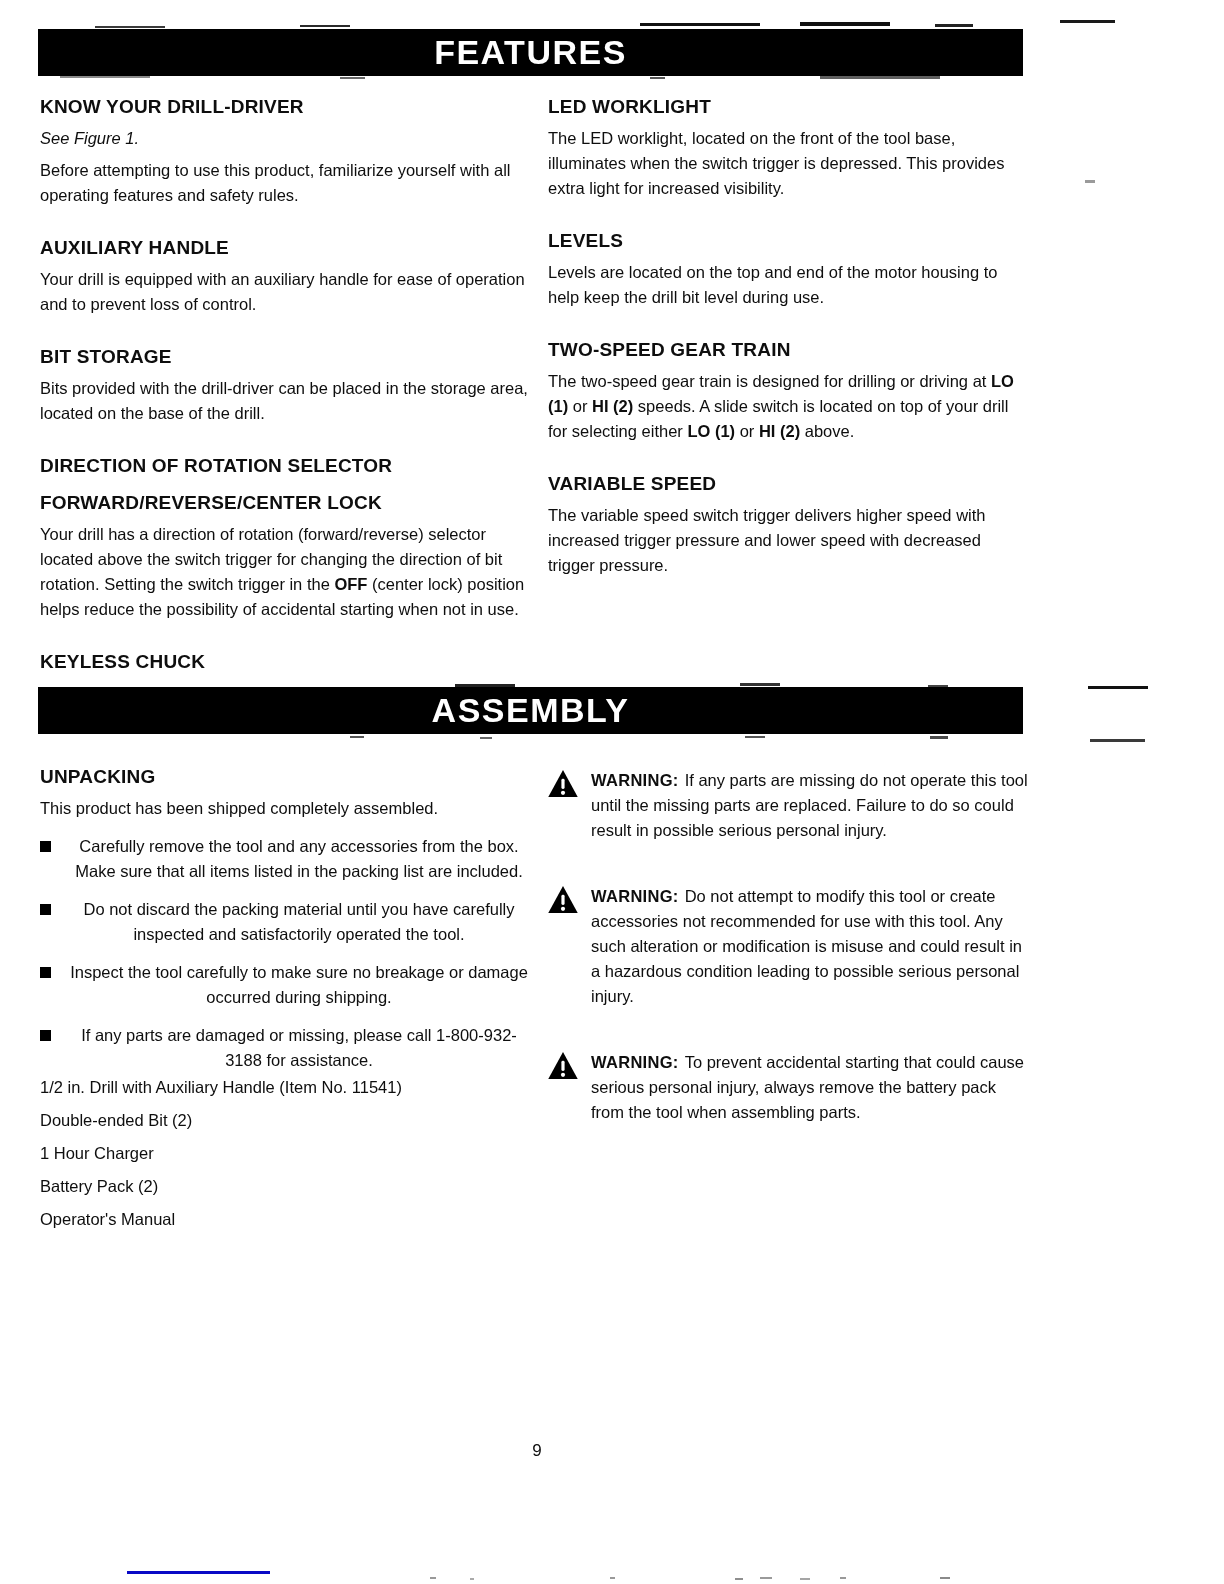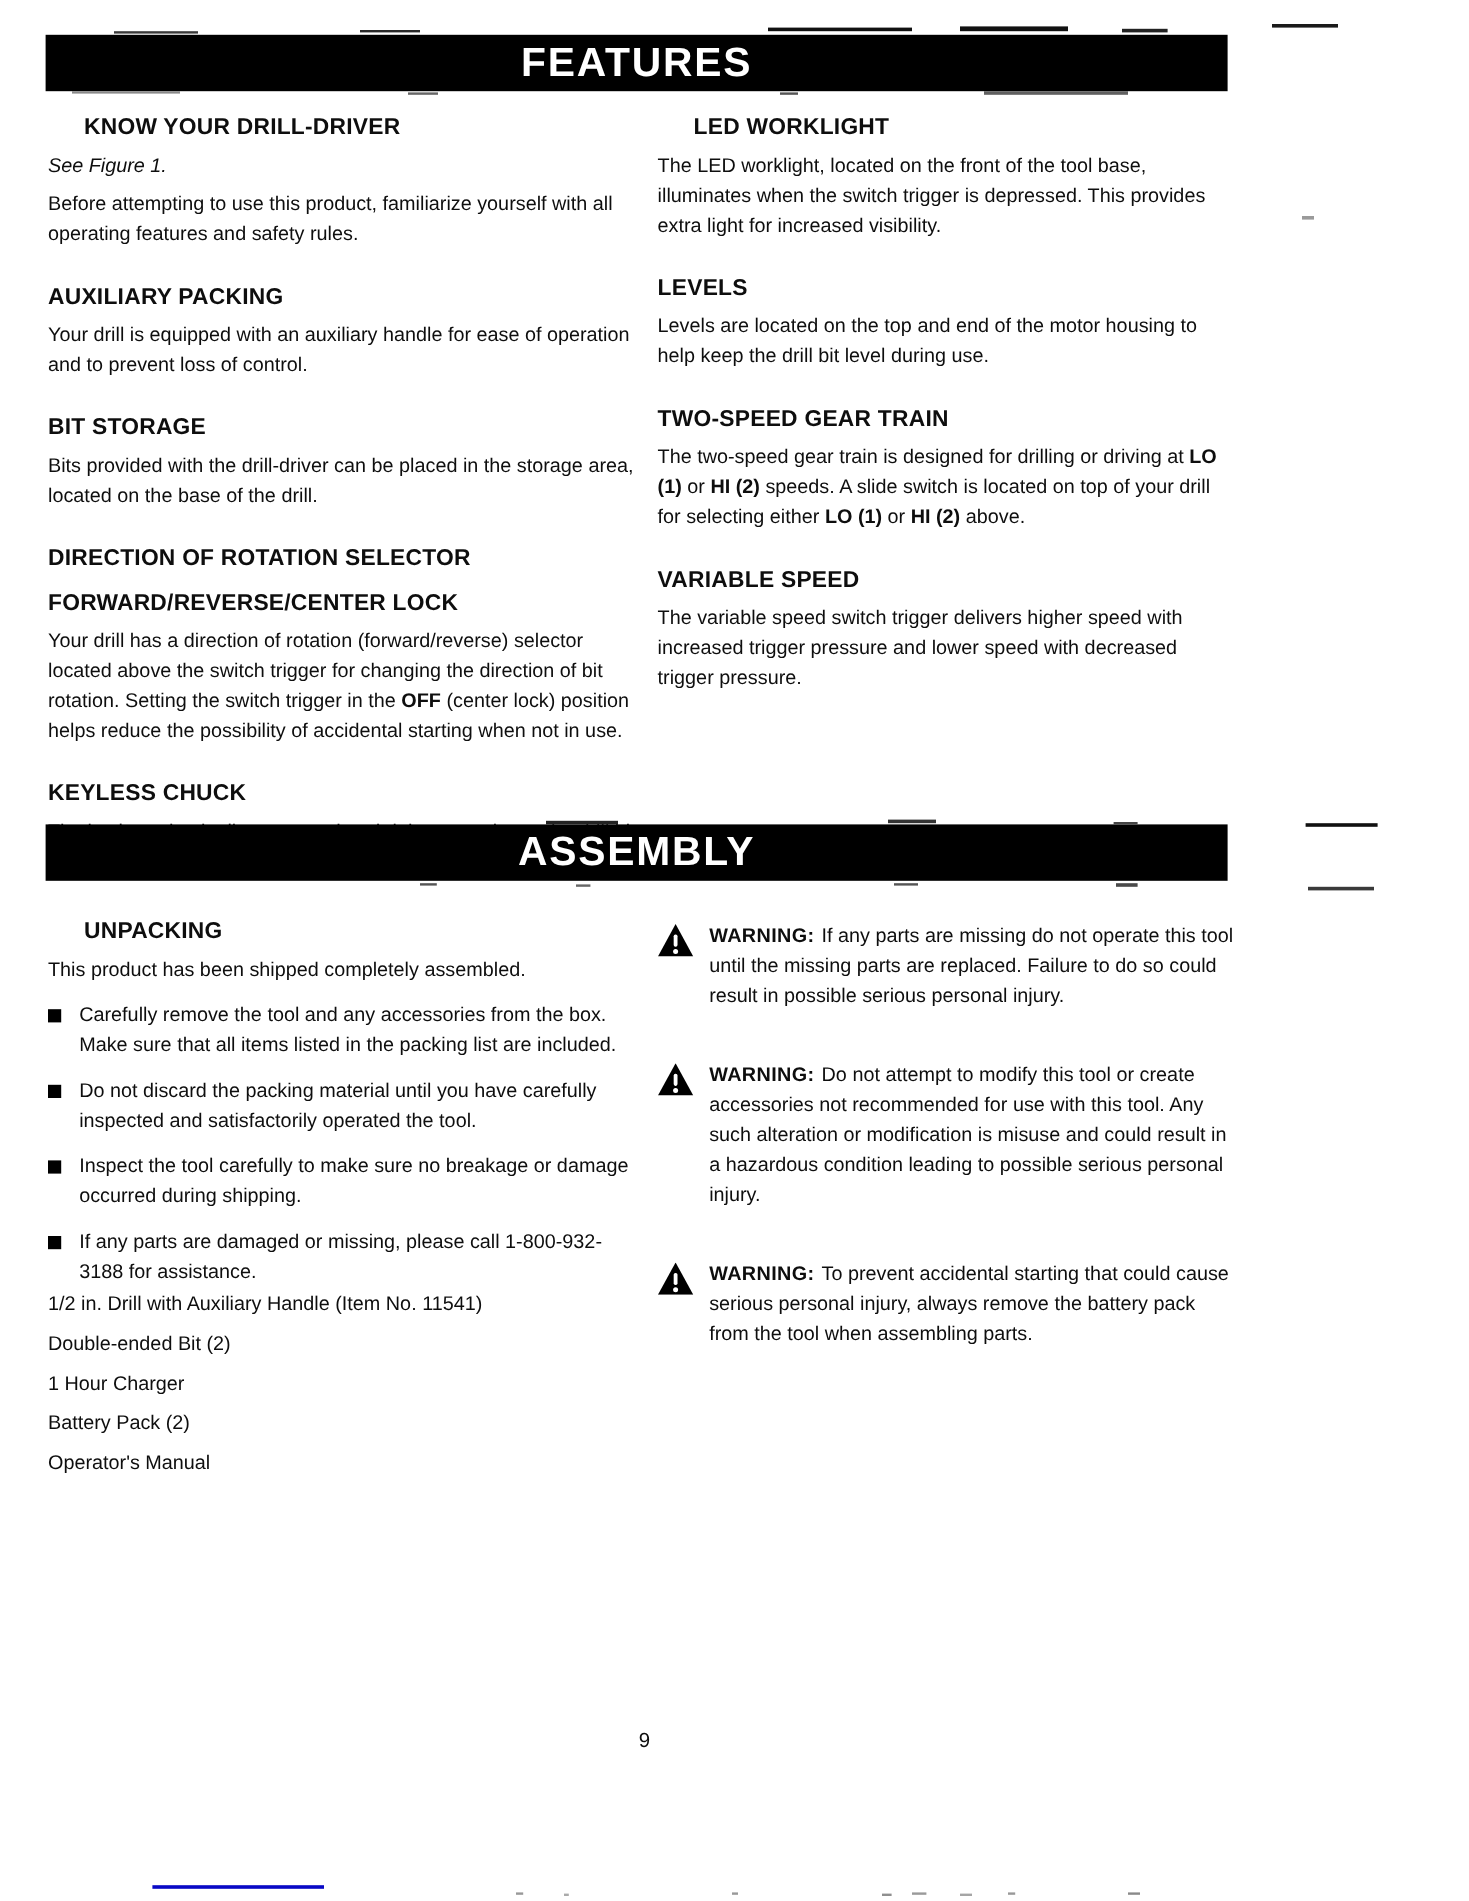--- a/index.html
+++ b/index.html
@@ -16,26 +16,26 @@
     position:absolute;left:38px;width:985px;height:47px;
     background:#000000;color:#ffffff;
     display:flex;align-items:center;justify-content:center;
     font-weight:bold;font-size:34px;letter-spacing:1.5px;
   }
   .col{position:absolute;font-size:16.5px;line-height:25px;}
   .col h3{
     font-size:19px;line-height:25px;font-weight:bold;
     letter-spacing:.2px;margin:27px 0 7px 0;
   }
-  .col h3.first{margin-top:0;margin-left:30px;}
+  .col h3.first{margin-top:0;}
   .col h3.stacked{margin-bottom:12px;}
   .col h3.stacked2{margin-top:0;margin-bottom:7px;}
   .col p{margin:0;}
   .fig{font-style:italic;margin:1px 0 7px 0 !important;}
-  .bullets{margin-top:0;}
+  .bullets{margin-top:0;text-align:center;}
   .bullet{display:flex;margin-top:13px;}
   .sq{flex:none;width:11px;height:11px;background:#000;margin:7px 15px 0 0;}
   .warning{display:flex;margin-bottom:41px;}
   .wicon{flex:none;width:30px;height:27px;margin:2px 13px 0 0;}
   .warning b{margin-right:6px;letter-spacing:.3px;}
   .plist p{margin:0 0 4px 0;line-height:29px;}
   .pagenum{position:absolute;left:522px;top:1441px;width:30px;text-align:center;font-size:17px;}
   .accent-line{position:absolute;left:127px;top:1571px;width:143px;height:3px;}
   .art{position:absolute;}
 </style>
@@ -44,21 +44,21 @@
 
 <div class="page">
 
   <div class="banner" id="banner-features" style="top:29px">FEATURES</div>
 
   <div class="col" id="feat-left" style="left:40px;top:94px;width:492px">
     <h3 class="first">KNOW YOUR DRILL-DRIVER</h3>
     <p class="fig">See Figure 1.</p>
     <p>Before attempting to use this product, familiarize yourself with all operating features and safety rules.</p>
 
-    <h3>AUXILIARY PACKING</h3>
+    <h3>AUXILIARY HANDLE</h3>
     <p>Your drill is equipped with an auxiliary handle for ease of operation and to prevent loss of control.</p>
 
     <h3>BIT STORAGE</h3>
     <p>Bits provided with the drill-driver can be placed in the storage area, located on the base of the drill.</p>
 
     <h3 class="stacked">DIRECTION OF ROTATION SELECTOR</h3>
     <h3 class="stacked2">FORWARD/REVERSE/CENTER LOCK</h3>
     <p><span>Your drill has a direction of rotation (forward/reverse) selector located above the switch trigger for changing the direction of bit rotation. Setting the switch trigger in the </span><b>OFF</b><span> (center lock) position helps reduce the possibility of accidental starting when not in use.</span></p>
 
     <h3>KEYLESS CHUCK</h3>

